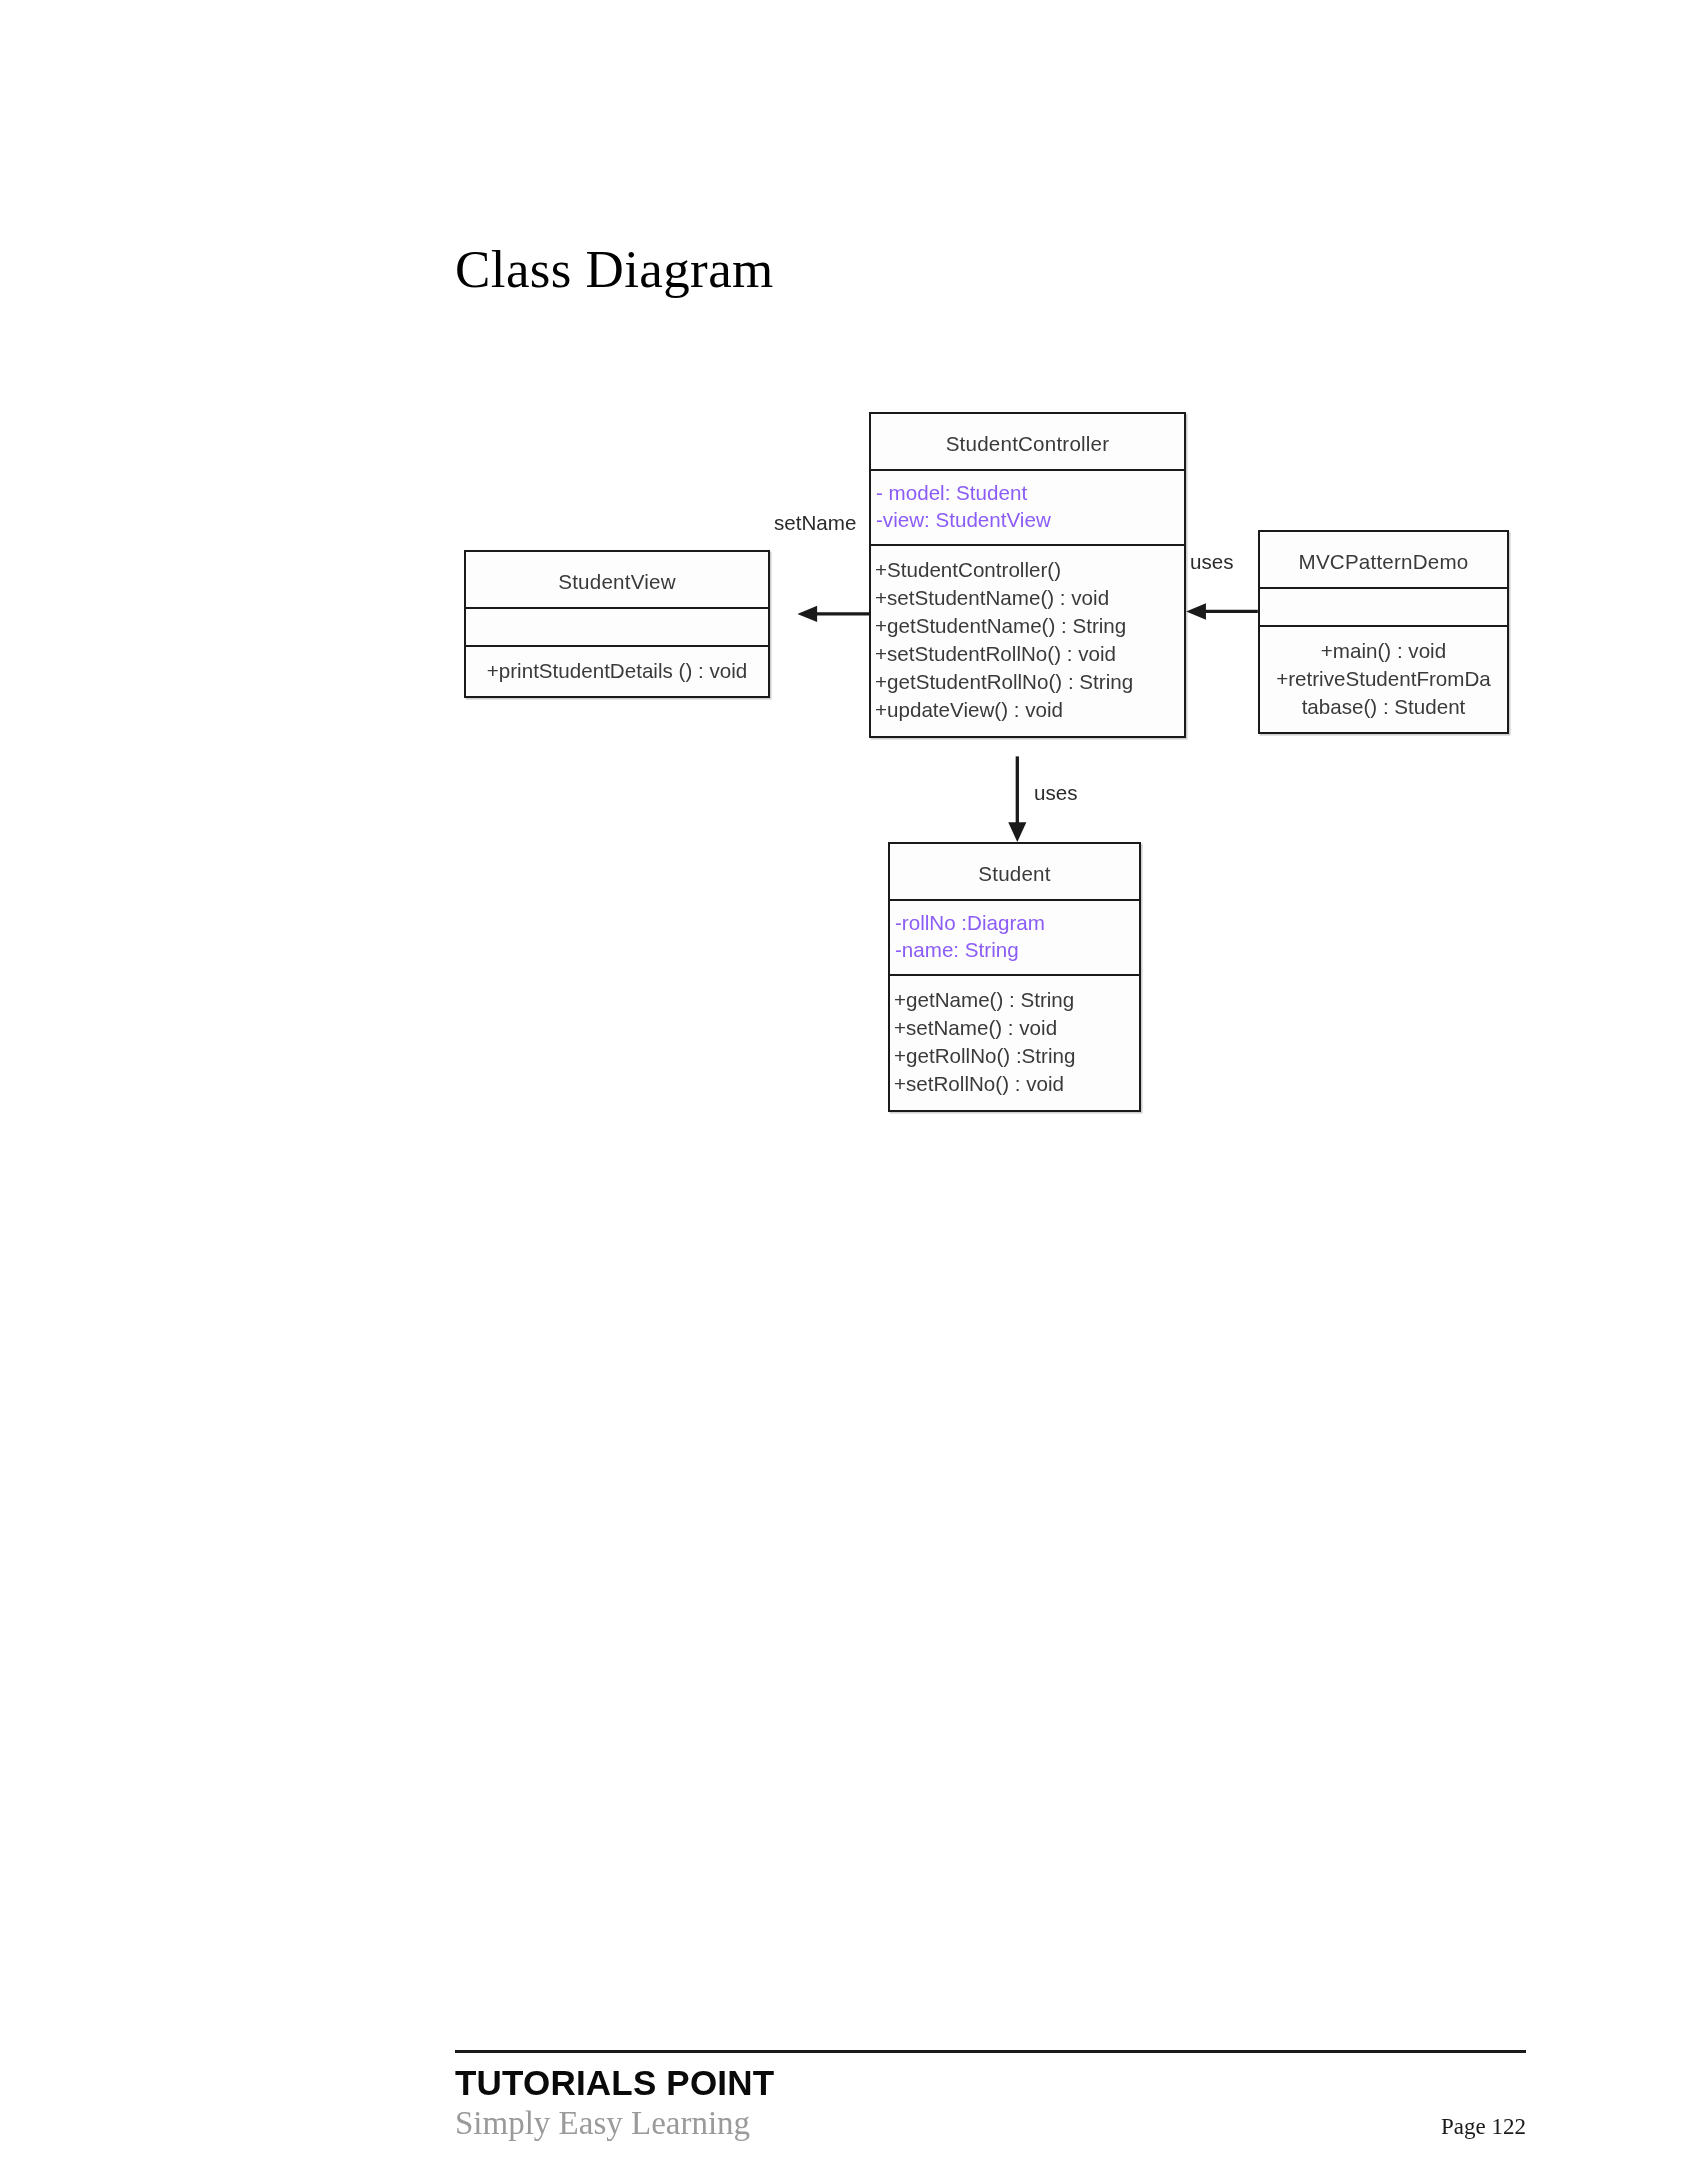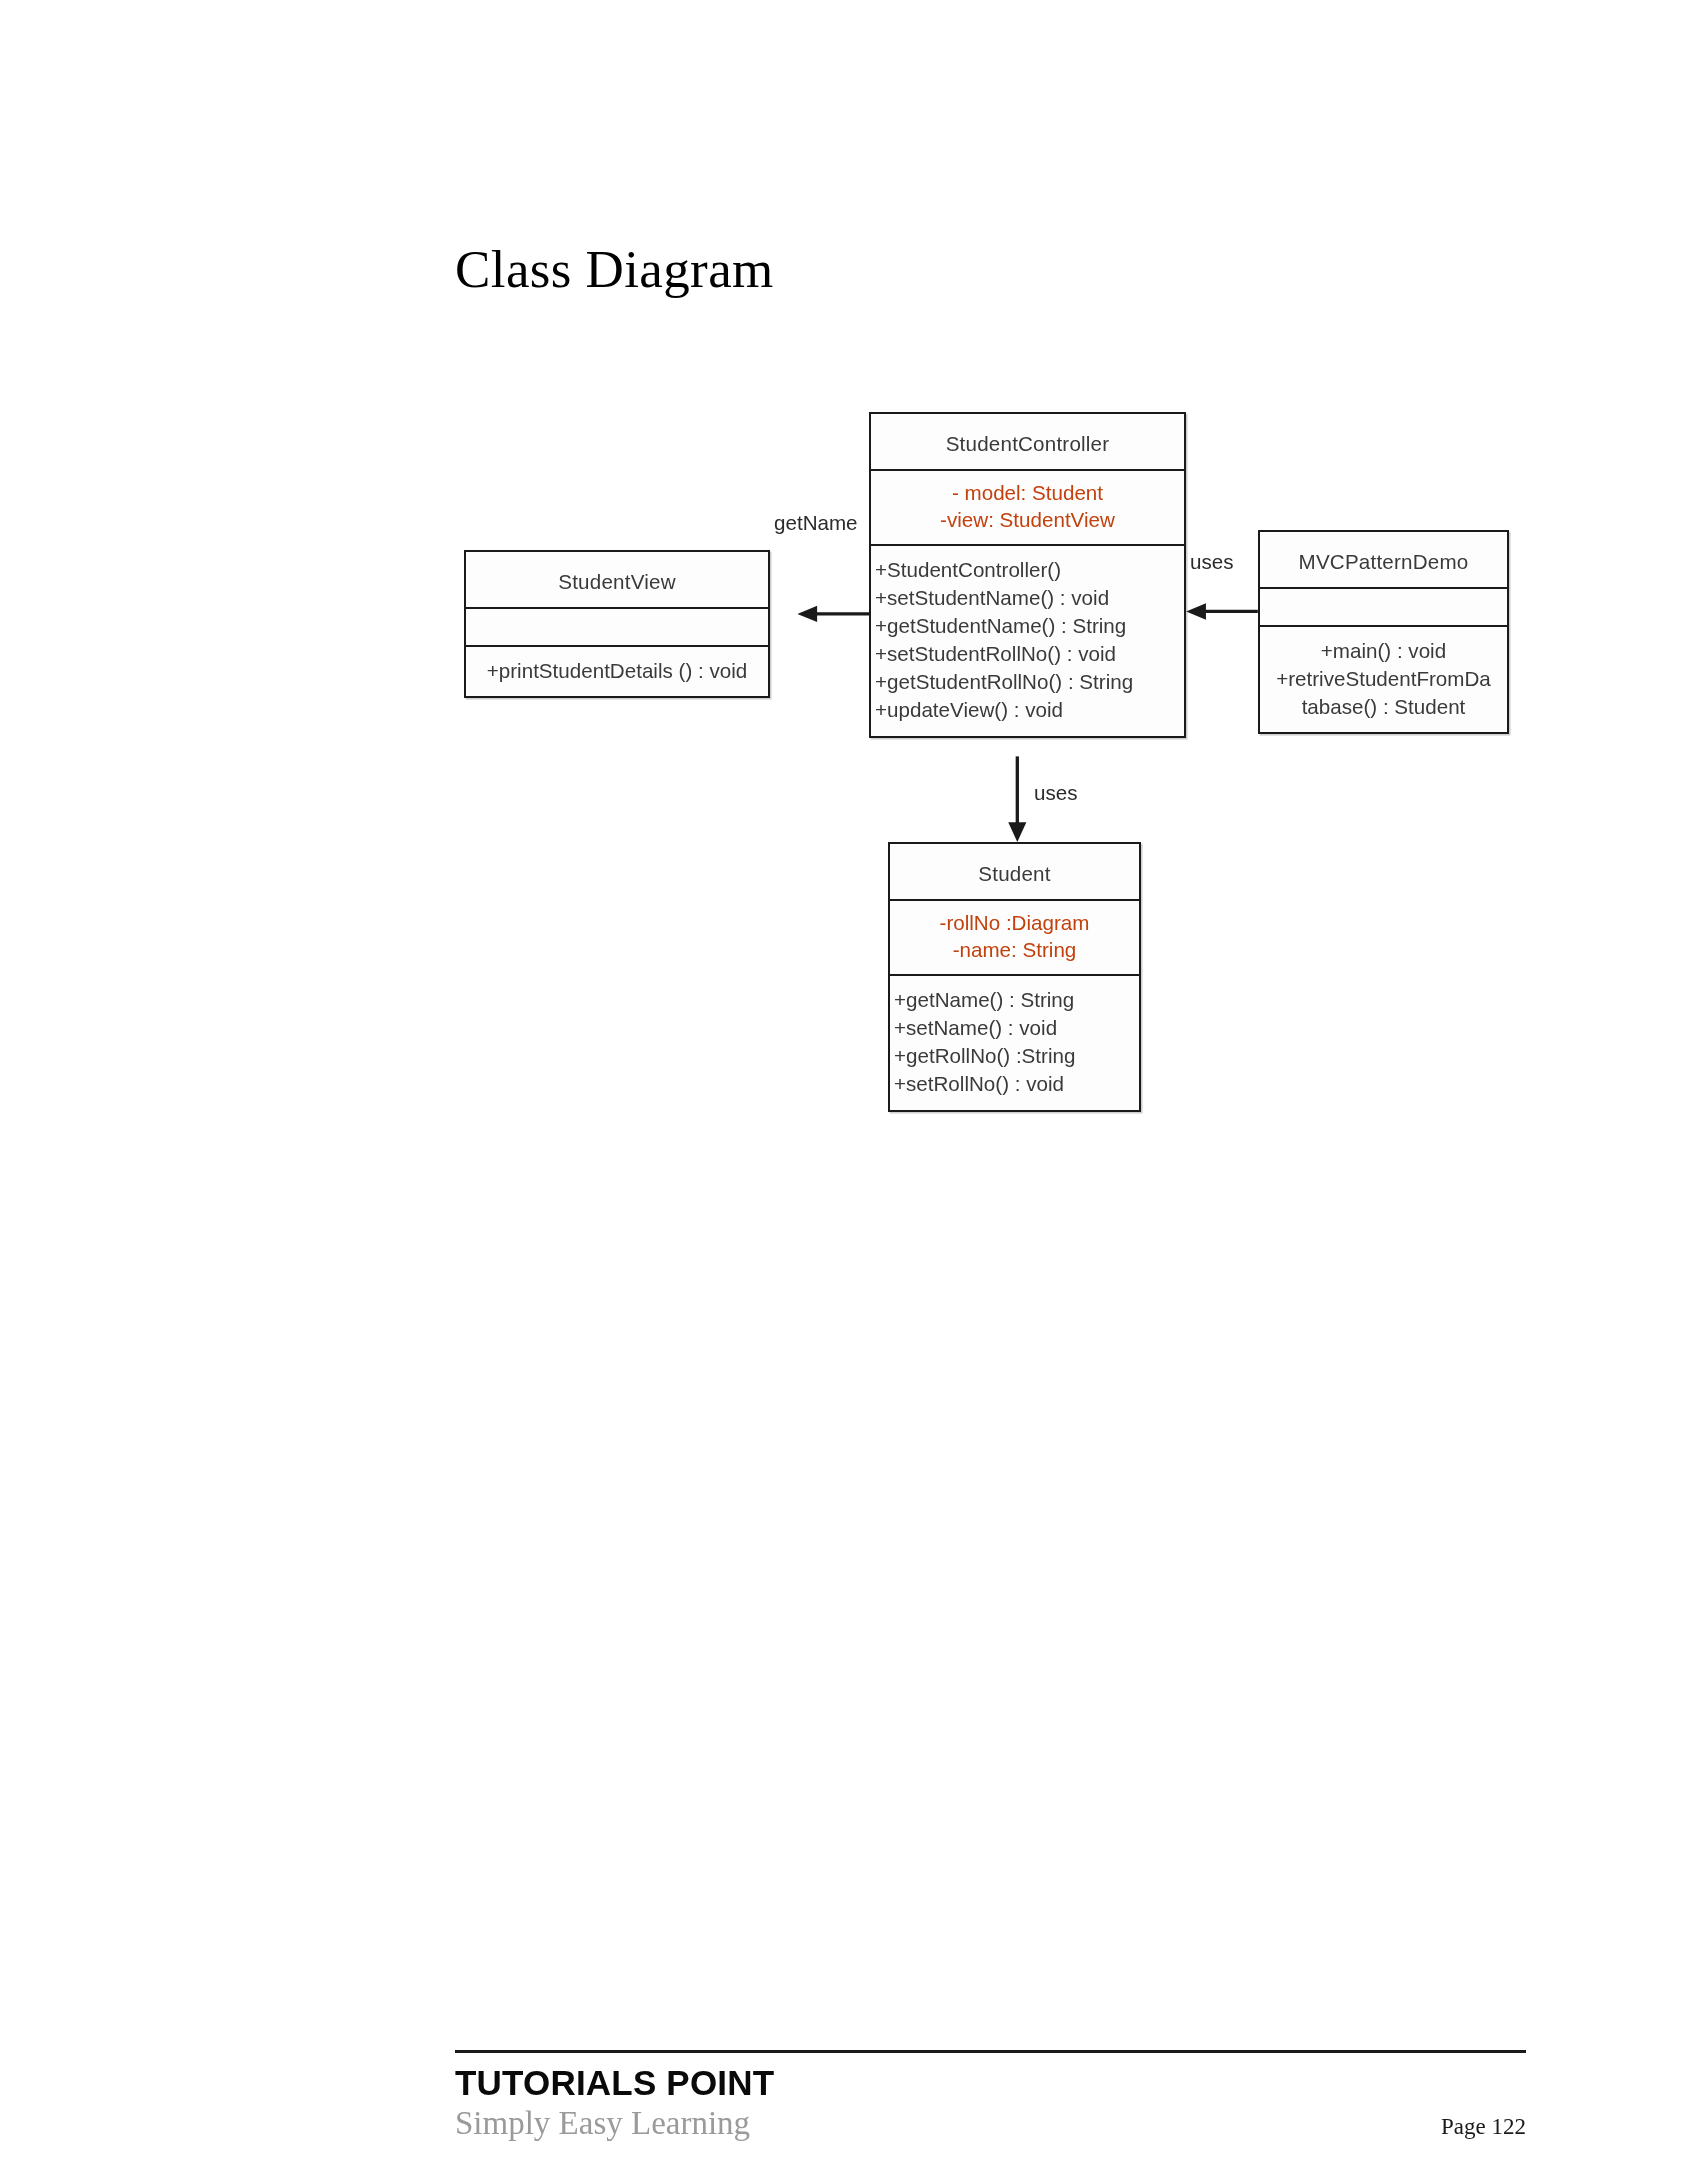--- a/index.html
+++ b/index.html
@@ -61,23 +61,22 @@
     border-bottom: 2.5px solid #1a1a1a;
     text-align: center;
     font-size: 20.6px;
     color: #3a3a3a;
     padding: 11.5px 5px 13px 5px;
     letter-spacing: 0.2px;
     margin-top: 6px;
   }
   .uml-attrs {
     border-bottom: 2.5px solid #1a1a1a;
-    text-align: center;
-    font-size: 20.6px;
-    color: #c2410c;
+    font-size: 20.6px;
+    color: #8b5cf6;
     padding: 8.2px 5px 10px 5px;
     line-height: 1.35;
   }
   .uml-attrs.empty {
     min-height: 38px;
     padding: 0;
   }
   .uml-ops {
     font-size: 20.6px;
     color: #3a3a3a;
@@ -186,21 +185,21 @@
       <line x1="1055" y1="745" x2="985" y2="745" stroke="#1a1a1a" stroke-width="4"></line>
       <path d="M 968 745 L 992 735 L 992 755 z" fill="#1a1a1a"></path>
 
       <line x1="1527" y1="742" x2="1460" y2="742" stroke="#1a1a1a" stroke-width="4"></line>
       <path d="M 1440 742 L 1464 732 L 1464 752 z" fill="#1a1a1a"></path>
 
       <line x1="1235" y1="918" x2="1235" y2="1004" stroke="#1a1a1a" stroke-width="4"></line>
       <path d="M 1235 1022 L 1224 998 L 1246 998 z" fill="#1a1a1a"></path>
     </svg>
 
-    <div class="edge-label" id="label-updates">getName</div>
+    <div class="edge-label" id="label-updates">setName</div>
     <div class="edge-label" id="label-uses-demo">uses</div>
     <div class="edge-label" id="label-uses-student">uses</div>
 
     <div class="uml-class" id="box-student-controller">
       <div class="uml-compartment uml-name">StudentController</div>
       <div class="uml-compartment uml-attrs">
         <div class="uml-line">- model: Student</div>
         <div class="uml-line">-view: StudentView</div>
       </div>
       <div class="uml-compartment uml-ops left">

